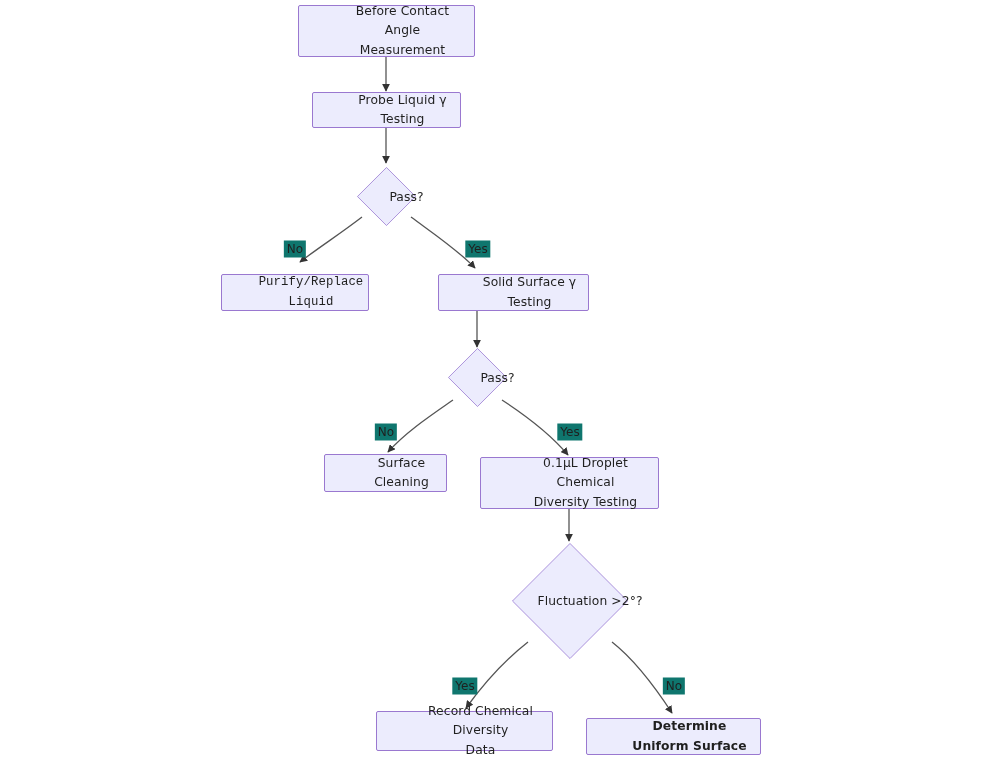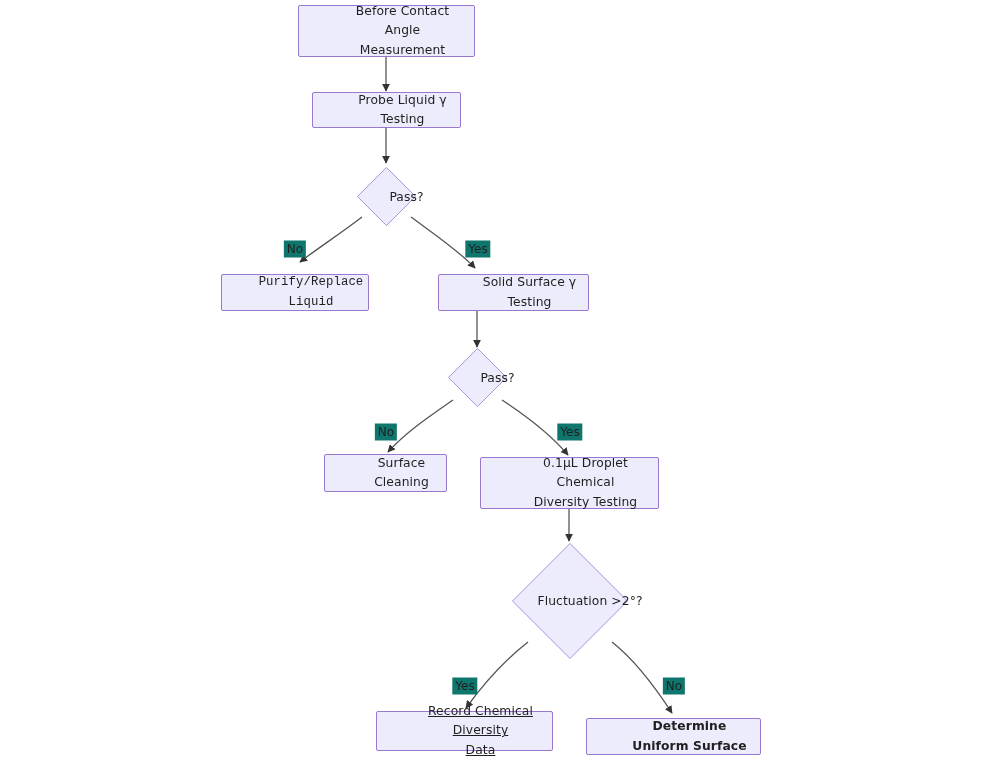--- a/index.html
+++ b/index.html
@@ -165,21 +165,21 @@
 
   <div class="decision" style="left:512px; top:543px; width:116px; height:116px;">
     <span class="dia-shape"></span>
     <span class="node-label">Fluctuation &gt;2°?</span>
   </div>
 
   <div class="edge-label" style="left:465px; top:686px;">Yes</div>
 
   <div class="edge-label" style="left:674px; top:686px;">No</div>
 
-  <div class="node" style="left:376px; top:711px; width:177px; height:40px;text-decoration:underline;">
+  <div class="node" style="left:376px; top:711px; width:177px; height:40px;">
     <span class="node-label">Record Chemical Diversity
 Data</span>
   </div>
 
   <div class="node" style="left:586px; top:718px; width:175px; height:37px;font-weight:bold;">
     <span class="node-label">Determine Uniform Surface</span>
   </div>
 
 </div>
 

